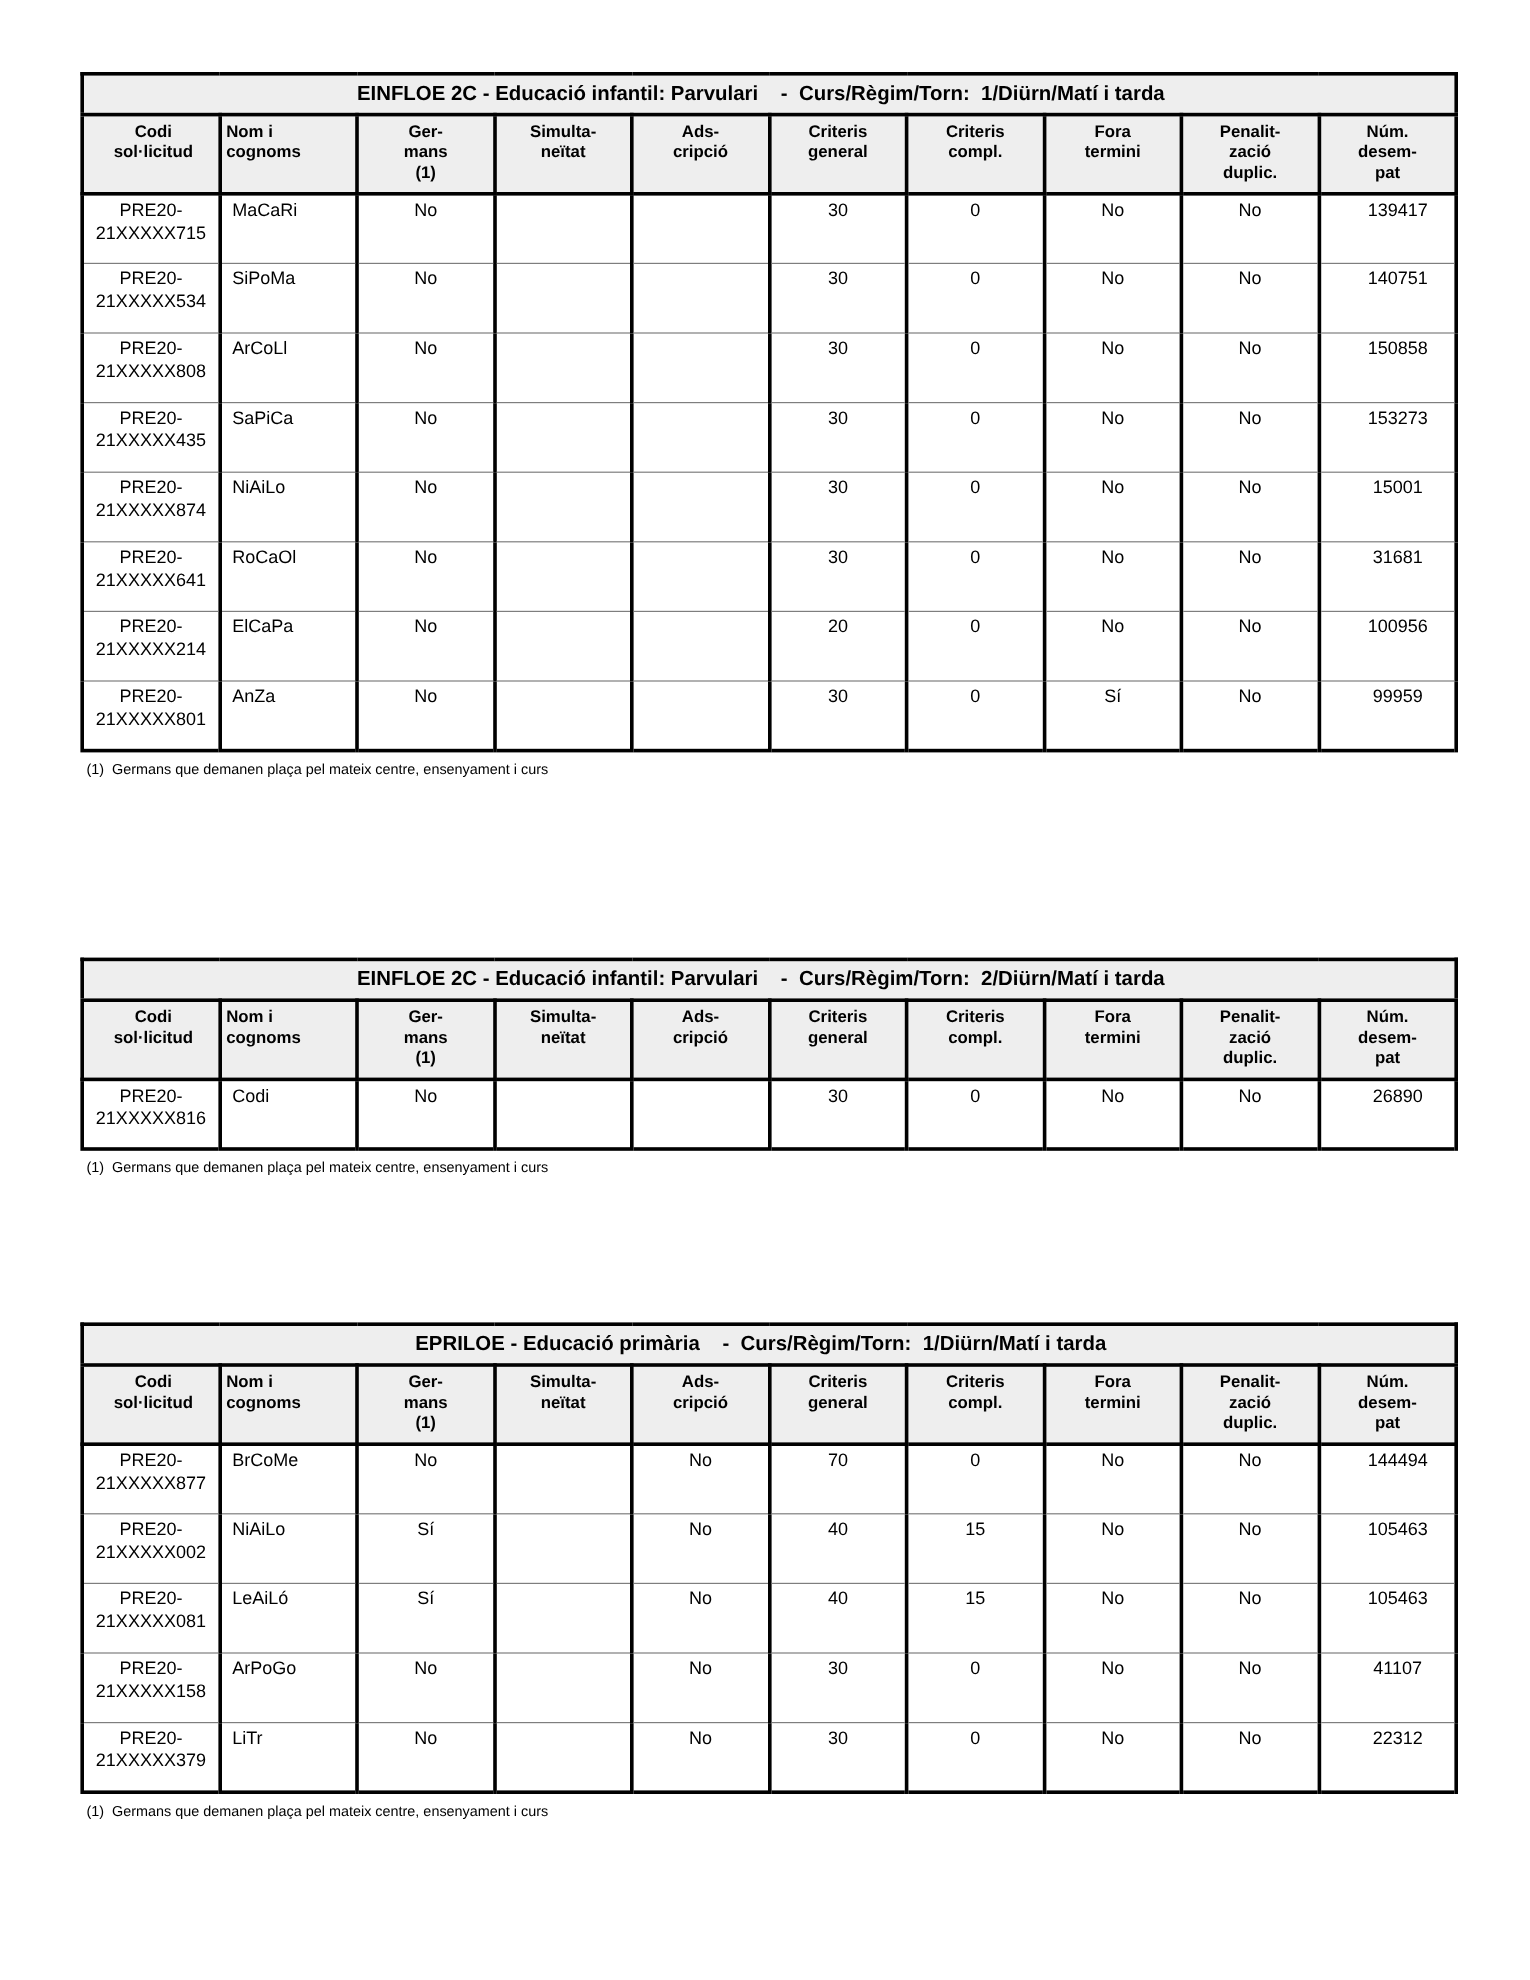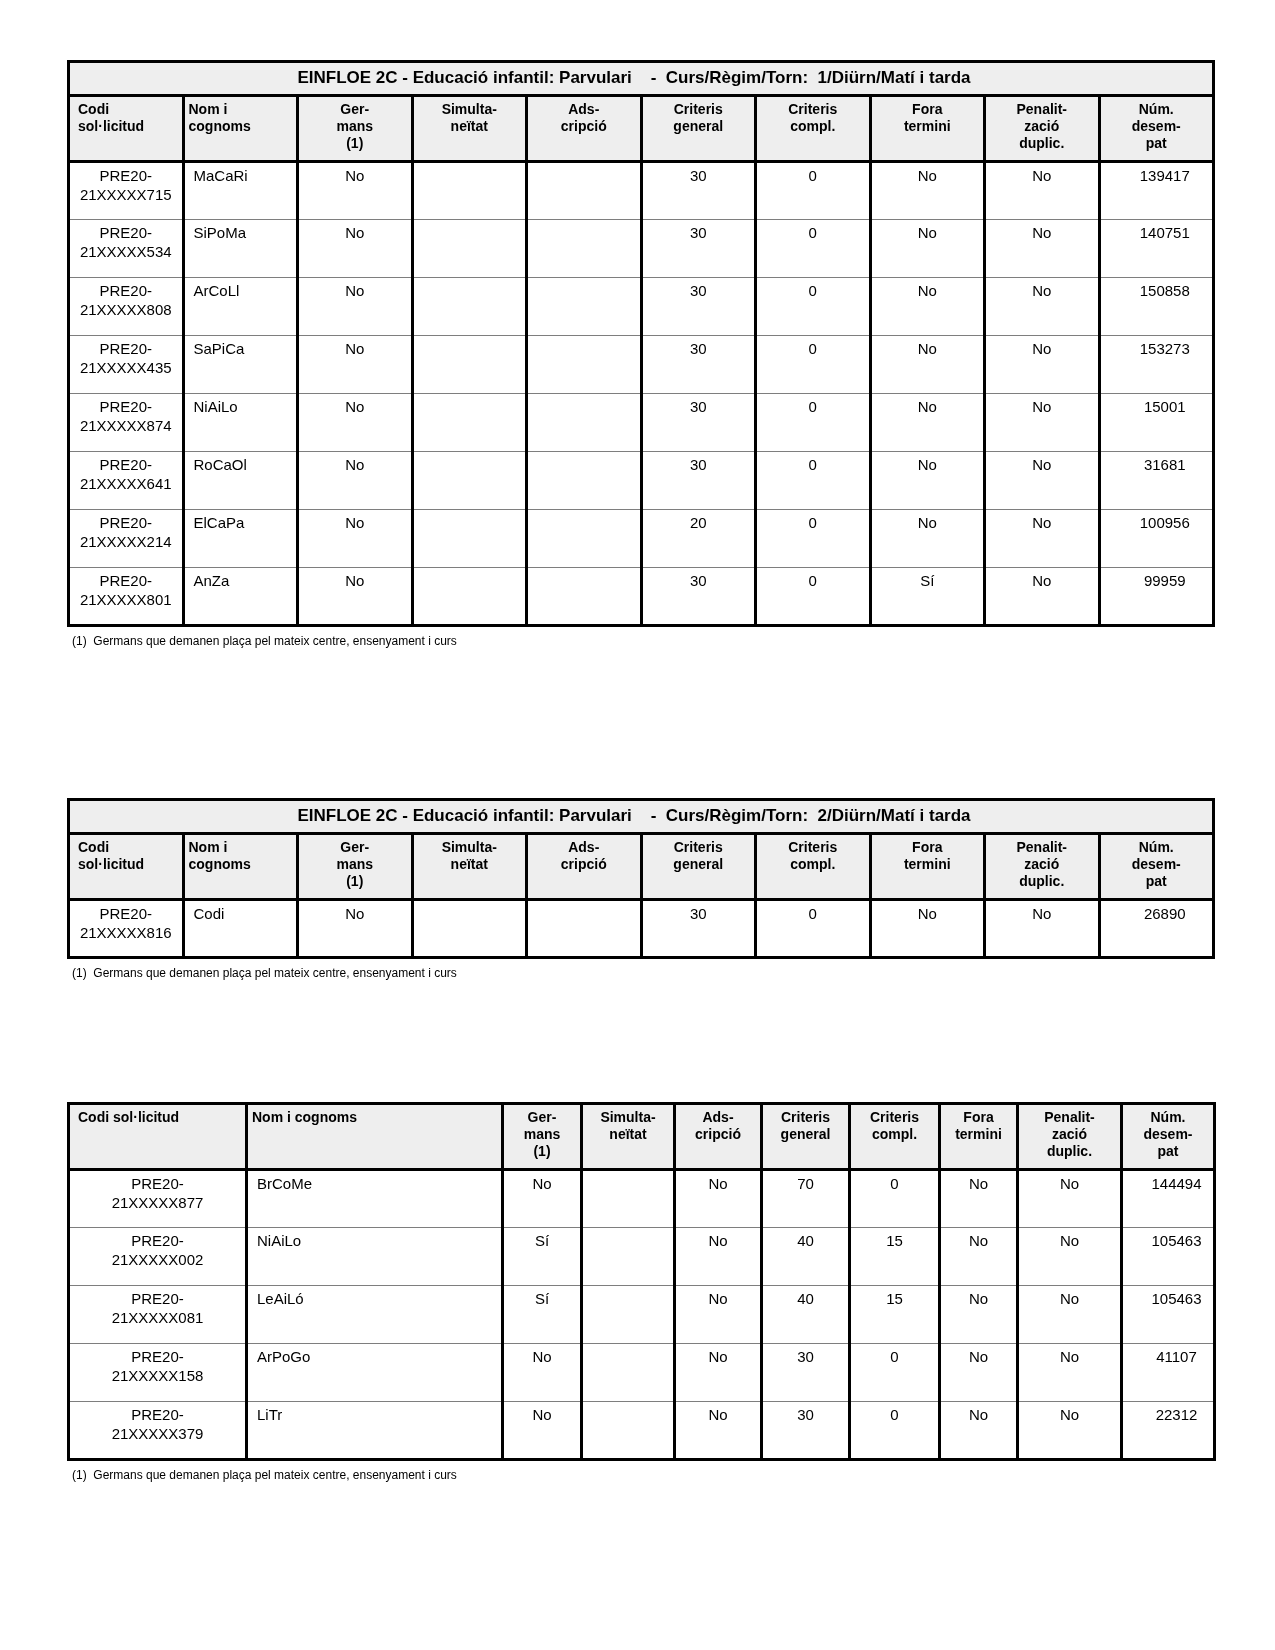--- a/index.html
+++ b/index.html
@@ -72,21 +72,21 @@
   .col-nom{width:256px;text-align:left;padding-left:9px;}
   th.col-nom{text-align:left;}
   .col-germans{width:79px;}
   .col-simultaneitat{width:93px;}
   .col-adscripcio{width:87px;}
   .col-criteris_general{width:88px;}
   .col-criteris_compl{width:90px;}
   .col-fora_termini{width:78px;}
   .col-penalitzacio{width:104px;margin-top:32px;}
   .col-num_desempat{width:93px;padding-left:21px;}
-  th.col-codi{text-align:left;padding-left:8px;}
+  th.col-codi{text-align:center;padding-left:8px;}
 
   .footnote{
     margin-top:7px;
     margin-left:5px;
     font-size:12px;
     white-space:pre;
   }
 </style>
 </head>
 <body>
@@ -278,20 +278,23 @@
               <td class="col-num_desempat">26890</td>
             </tr>
           </tbody>
     </table>
     <div class="footnote">(1)  Germans que demanen plaça pel mateix centre, ensenyament i curs</div>
   </section>
 
   <section class="table-block">
     <table class="data-table">
       <thead>
+        <tr class="title-row">
+          <th class="title-cell" colspan="10">EPRILOE - Educació primària    -  Curs/Règim/Torn:  1/Diürn/Matí i tarda</th>
+        </tr>
         <tr class="header-row">
               <th class="col-codi">Codi sol·licitud</th>
               <th class="col-nom">Nom i cognoms</th>
               <th class="col-germans">Ger-
 mans
 (1)</th>
               <th class="col-simultaneitat">Simulta-
 neïtat</th>
               <th class="col-adscripcio">Ads-
 cripció</th>

